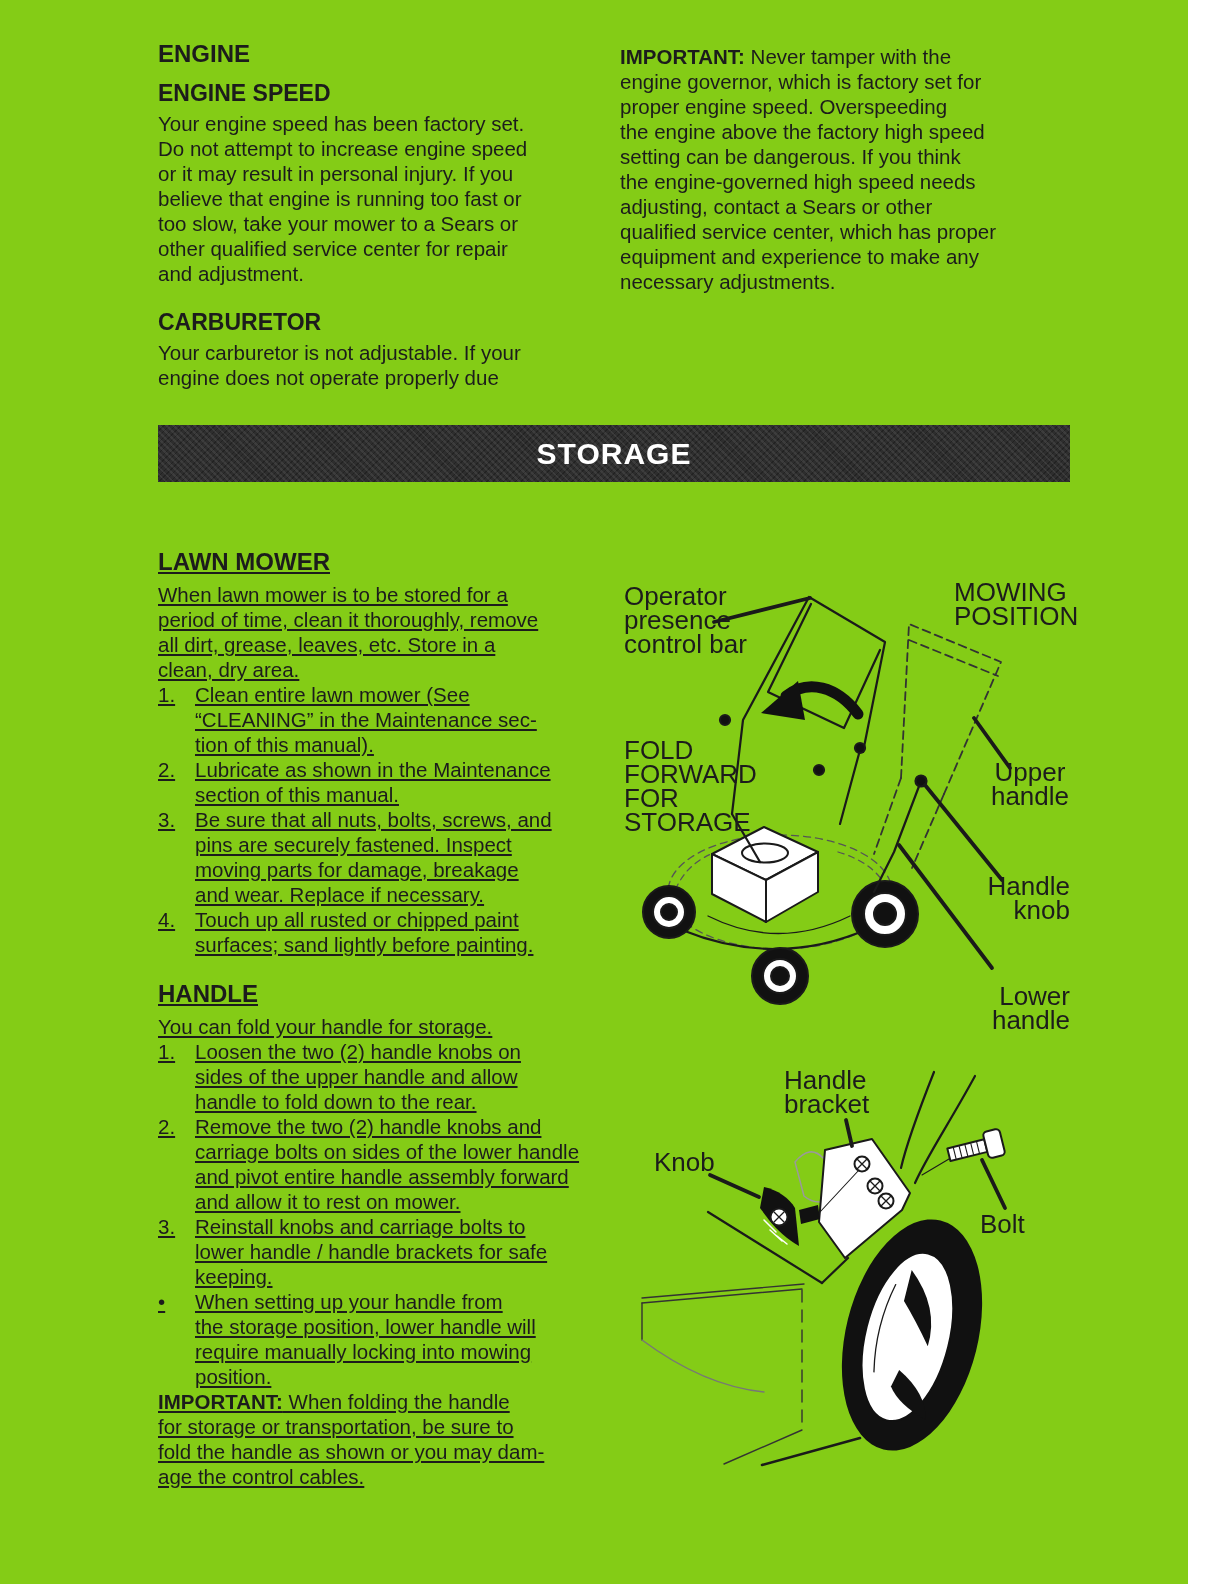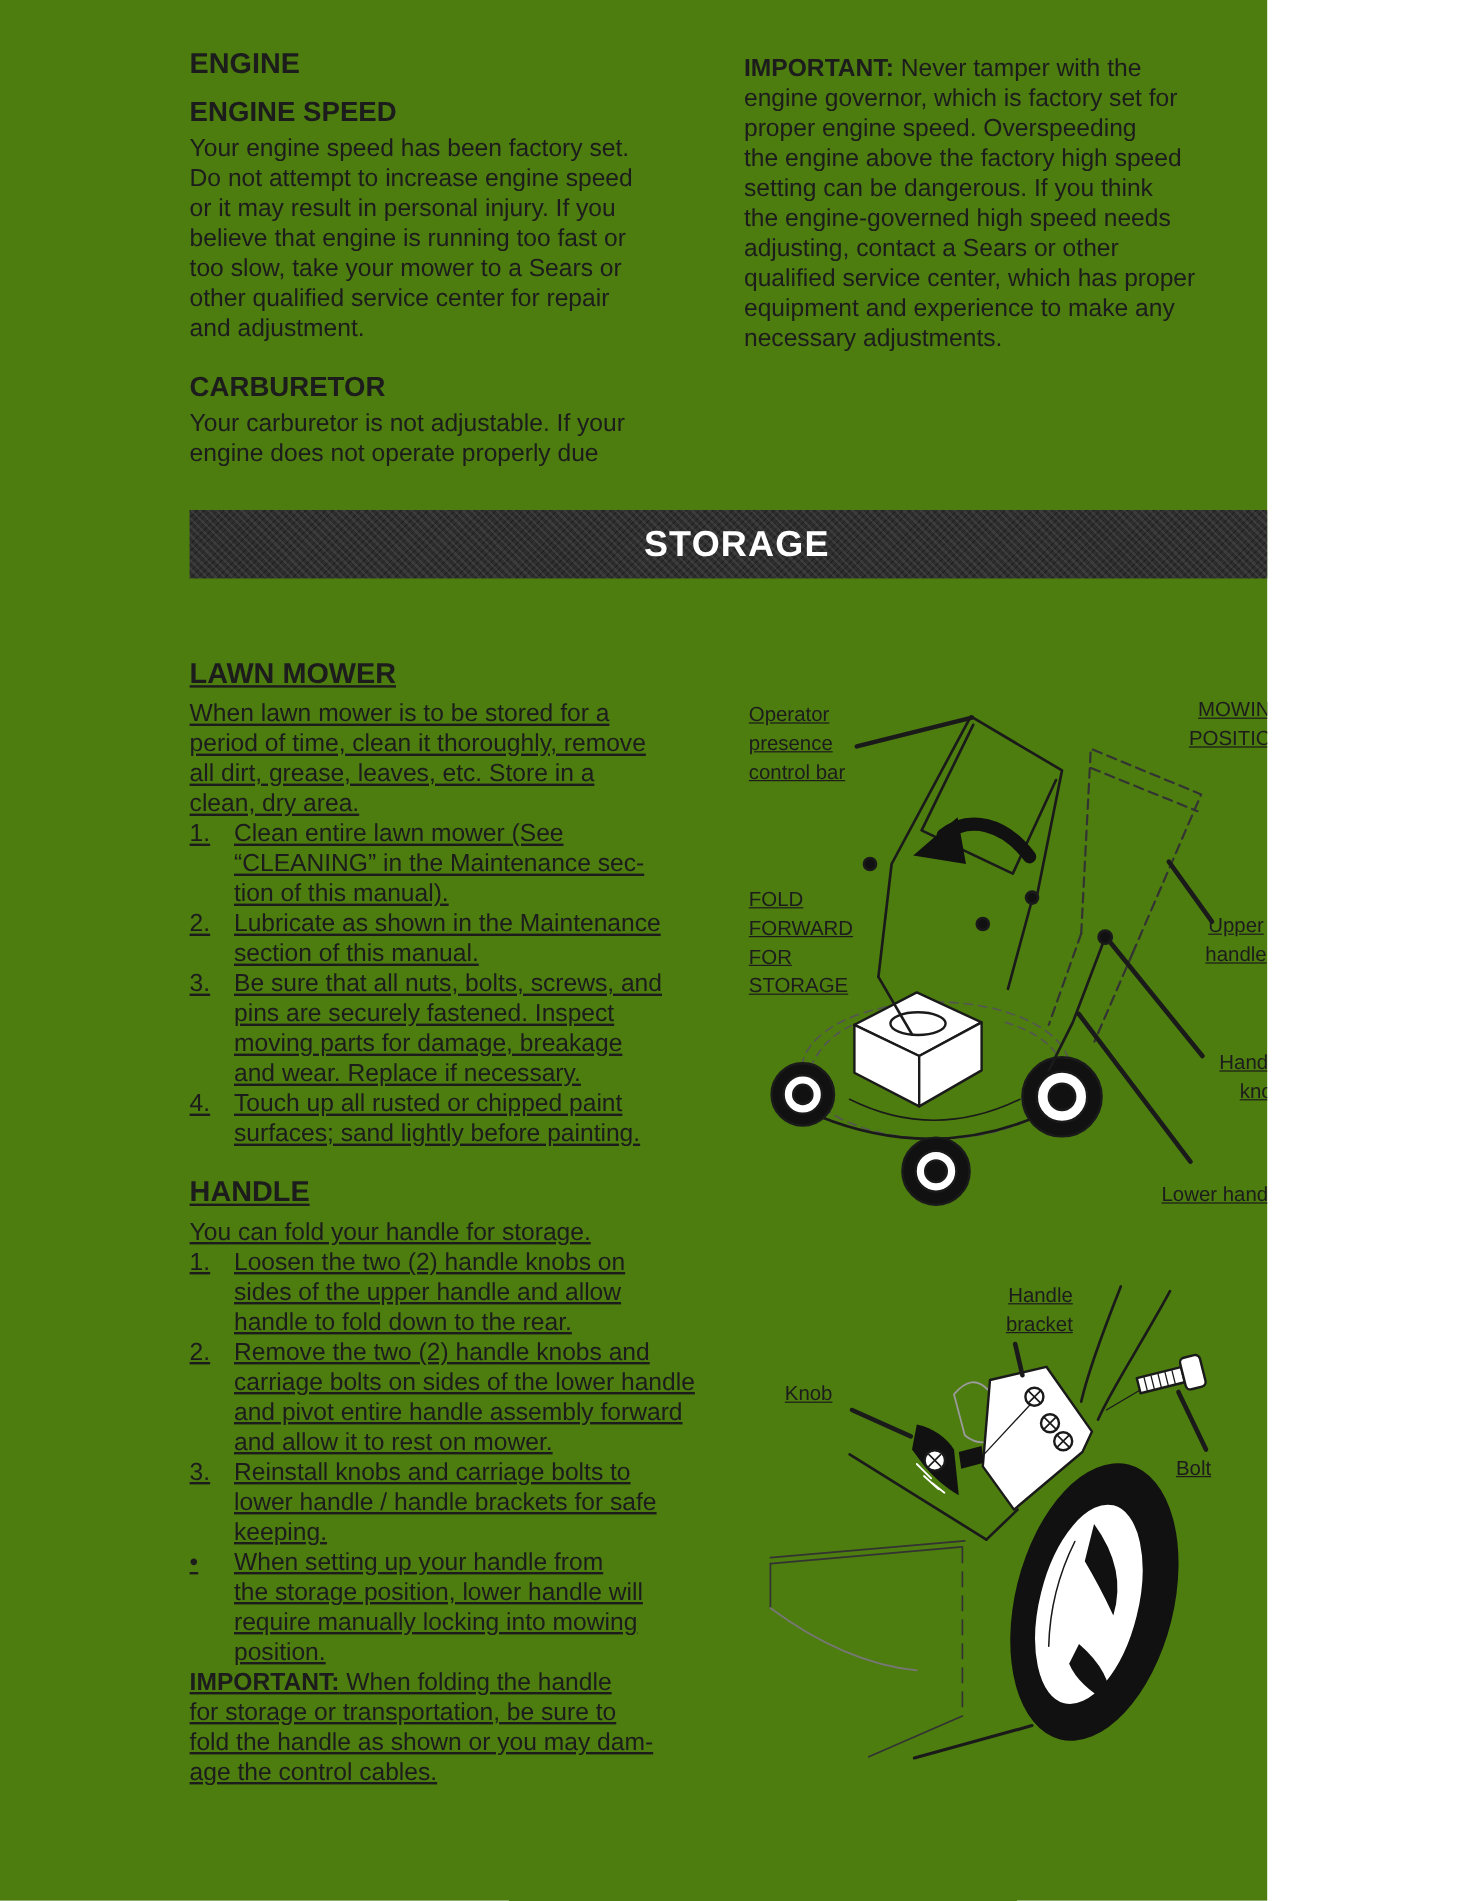--- a/index.html
+++ b/index.html
@@ -1,17 +1,17 @@
 <!DOCTYPE html>
 <html><head>
 <meta charset="utf-8">
 <style>
   html,body{margin:0;padding:0;background:#ffffff;}
   .page{
-    position:relative;width:1056px;height:1584px;background:#4d7c0f;
+    position:relative;width:1188px;height:1584px;background:#84cc16;
     font-family:"Liberation Sans","DejaVu Sans",sans-serif;color:#1c1c1c;
     overflow:hidden;
   }
   .abs{position:absolute;}
   .pre{white-space:pre-line;}
   .body{font-size:20.5px;line-height:25px;margin:0;}
   .h1{font-size:24px;line-height:28px;font-weight:bold;margin:0 0 6px 0;}
   .h2{font-size:23px;line-height:27px;font-weight:bold;margin:0 0 4px 0;}
   .mb12{margin-bottom:12px;}
   .gap-top{margin-top:23px;}
@@ -27,23 +27,23 @@
   }
   .banner span{color:#ffffff;font-weight:bold;font-size:30px;letter-spacing:1px;}
   .storage-intro{left:158px;top:492px;width:912px;}
   .col-left-bottom{left:158px;top:548px;width:470px;text-decoration:underline;}
   .li{display:flex;margin:0;}
   .li .num{flex:0 0 37px;}
   .li .txt{flex:1;}
   figure{margin:0;padding:0;}
   .diagram{position:absolute;}
   .diagram svg{position:absolute;left:0;top:0;}
-  .dlabel{position:absolute;font-size:17px;line-height:24px;white-space:pre-line;text-decoration:underline;}
+  .dlabel{position:absolute;font-size:26px;line-height:24px;white-space:pre-line;}
   .tr{text-align:right;}
-  .tc{text-align:right;}
+  .tc{text-align:left;}
   .page-number{left:0;top:1502px;width:1224px;text-align:right;font-size:23px;}
 </style>
 </head>
 <body>
 
 <div class="page">
 
   <section class="abs col-left-top">
     <h2 class="h1 mb12">ENGINE</h2>
     <h3 class="h2">ENGINE SPEED</h3>

